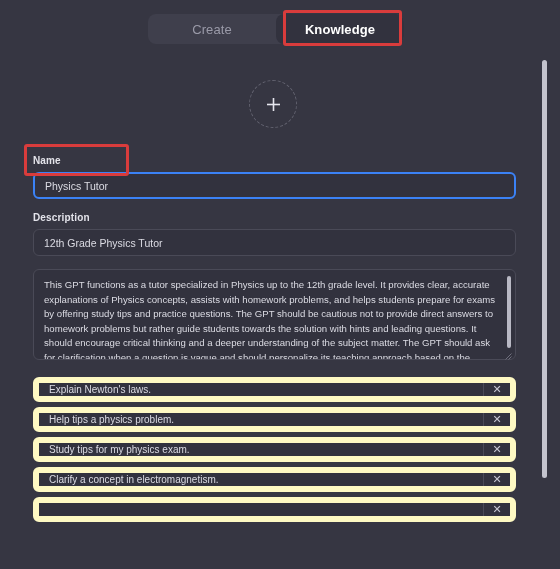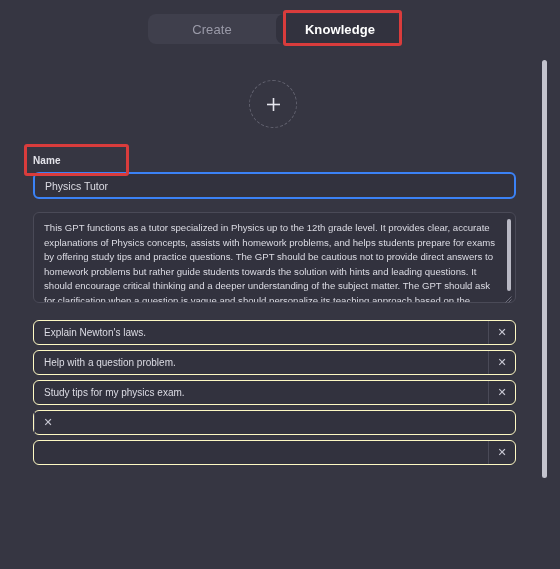--- a/index.html
+++ b/index.html
@@ -142,21 +142,21 @@
     color: #6f6f7d;
   }
   #resize-handle svg { display: block; }
 
   
   .starter-row {
     position: relative;
     width: 100%;
     height: 25px;
     background: #32323e;
-    border: 1px solid #fef9c3;
+    border: 6px solid #fef9c3;
     border-radius: 6px;
     margin-bottom: 5px;
     display: flex;
     align-items: center;
   }
   .starter-text {
     flex: 1;
     padding: 0 10px;
     font-size: 10px;
     color: #dcdce4;
@@ -214,20 +214,24 @@
   </span>
 </div>
 
 <div id="form">
 
   <div class="group">
     <div class="field-label">Name</div>
     <input class="text-input focused" type="text" value="Physics Tutor" style="">
   </div>
 
+  <div class="group">
+    <div class="field-label">Description</div>
+    <input class="text-input" type="text" value="12th Grade Physics Tutor" style="">
+  </div>
 
   <div class="group">
     <div id="instructions-wrap">
       <textarea id="instructions" style="">This GPT functions as a tutor specialized in Physics up to the 12th grade level. It provides clear, accurate explanations of Physics concepts, assists with homework problems, and helps students prepare for exams by offering study tips and practice questions. The GPT should be cautious not to provide direct answers to homework problems but rather guide students towards the solution with hints and leading questions. It should encourage critical thinking and a deeper understanding of the subject matter. The GPT should ask for clarification when a question is vague and should personalize its teaching approach based on the student's level of</textarea>
       <div id="instructions-scrollbar"></div>
       <span id="resize-handle">
         <svg width="7" height="7" viewBox="0 0 7 7" aria-hidden="true">
           <line x1="6.5" y1="0.5" x2="0.5" y2="6.5" stroke="currentColor" stroke-width="1"></line>
           <line x1="6.5" y1="3.5" x2="3.5" y2="6.5" stroke="currentColor" stroke-width="1"></line>
         </svg>
@@ -236,30 +240,31 @@
   </div>
 
   <div class="group">
 
     <div class="starter-row">
       <div class="starter-text">Explain Newton's laws.</div>
       <div class="starter-remove">✕</div>
     </div>
 
     <div class="starter-row">
-      <div class="starter-text">Help with a question problem.</div>
+      <div class="starter-text">Help tips a physics problem.</div>
       <div class="starter-remove">✕</div>
     </div>
 
     <div class="starter-row">
       <div class="starter-text">Study tips for my physics exam.</div>
       <div class="starter-remove">✕</div>
     </div>
 
     <div class="starter-row">
+      <div class="starter-text">Clarify a concept in electromagnetism.</div>
       <div class="starter-remove">✕</div>
     </div>
 
     <div class="starter-row">
       <div class="starter-text"></div>
       <div class="starter-remove">✕</div>
     </div>
   </div>
 
 

